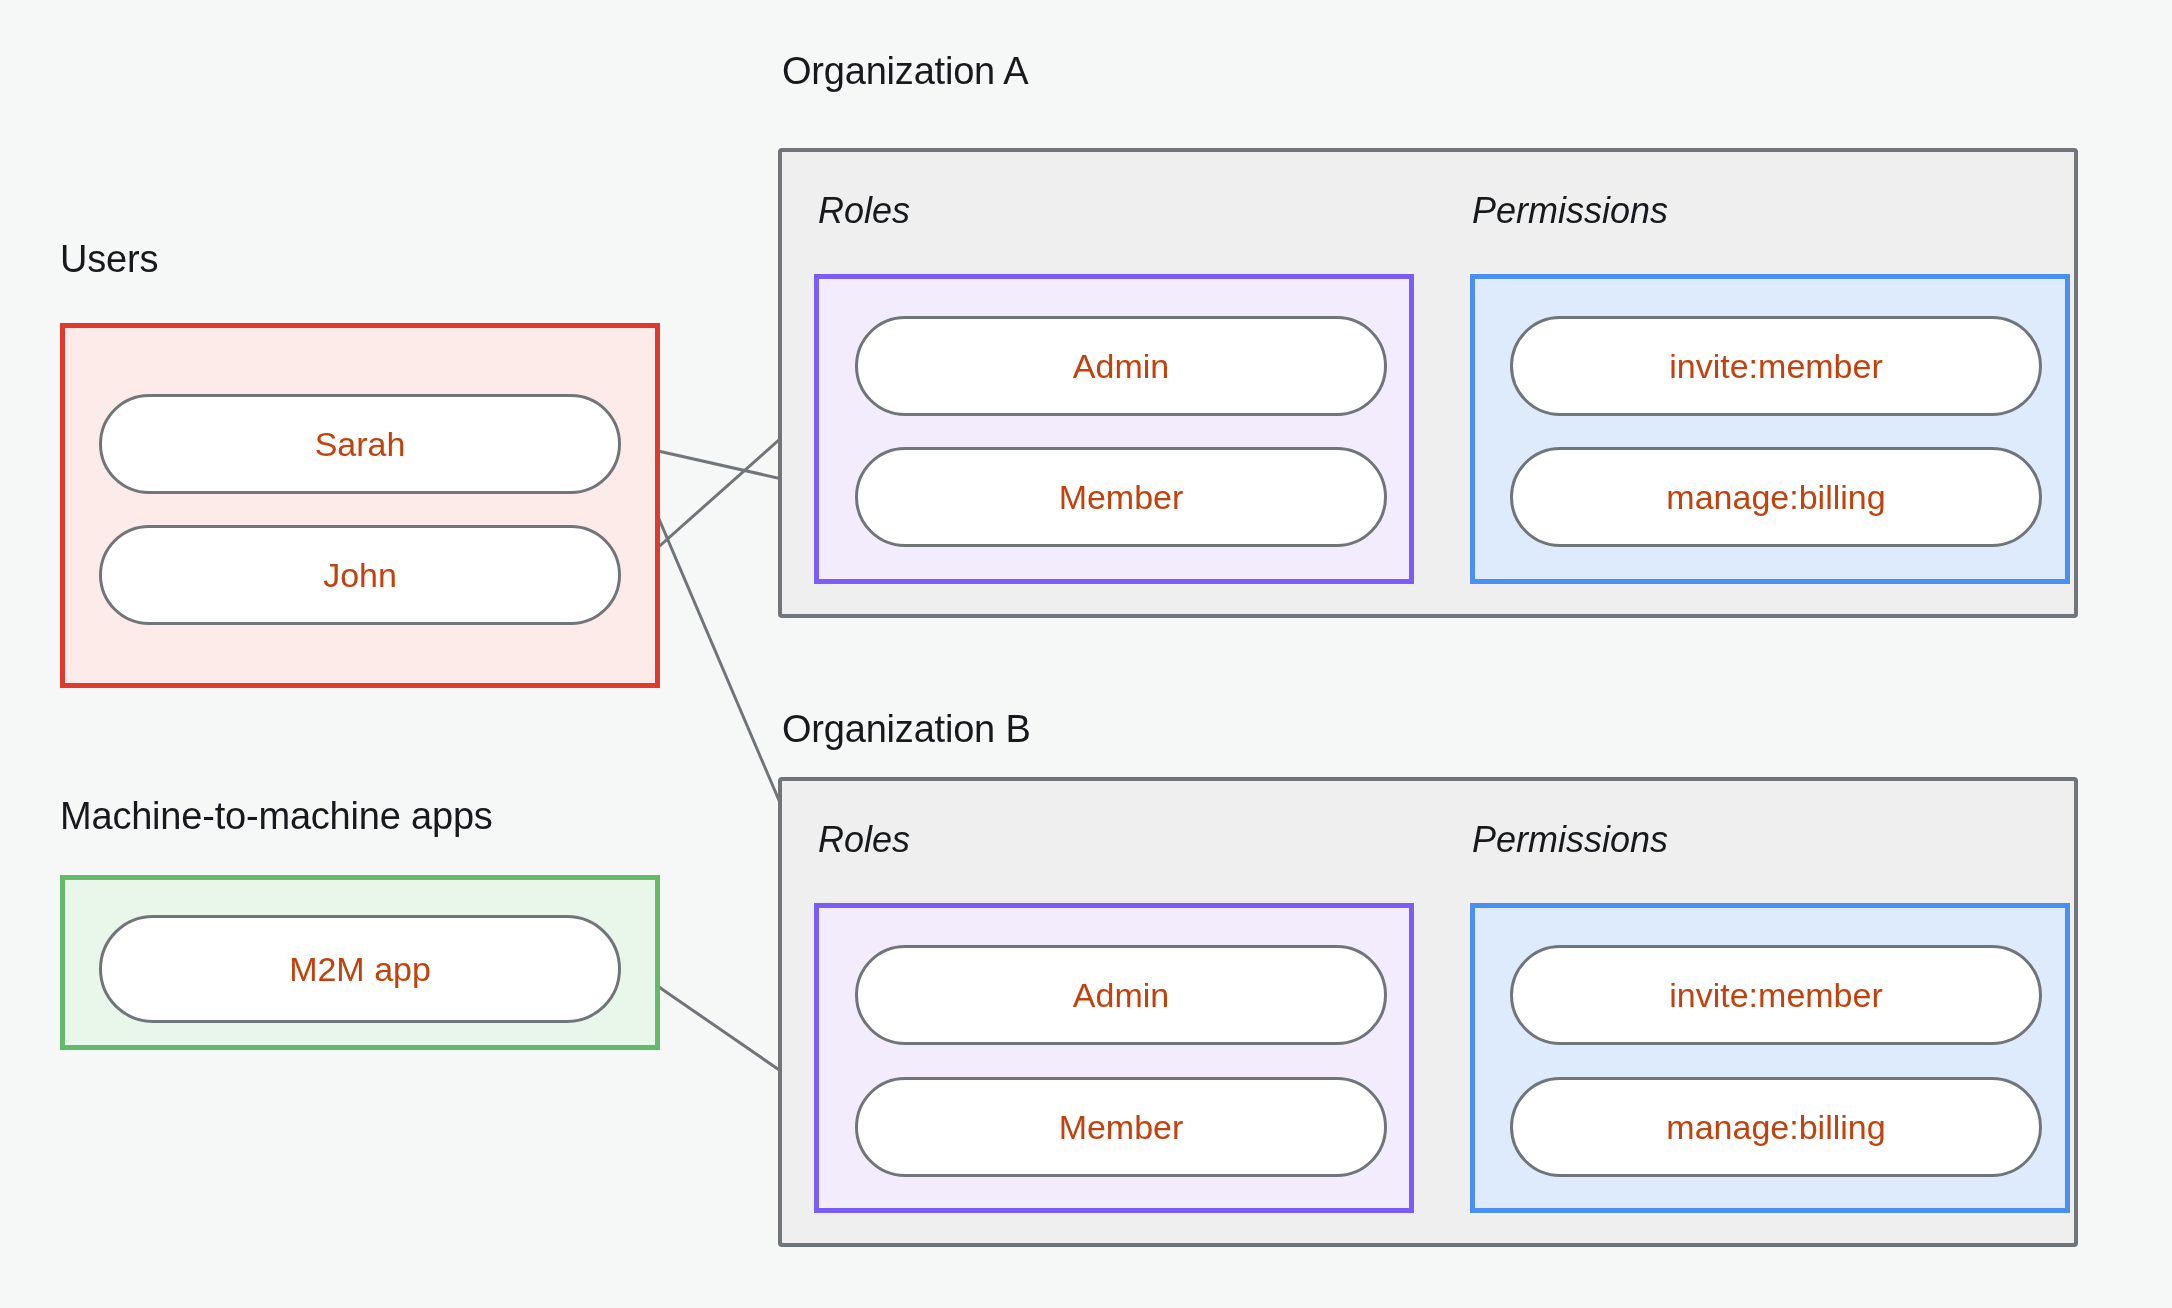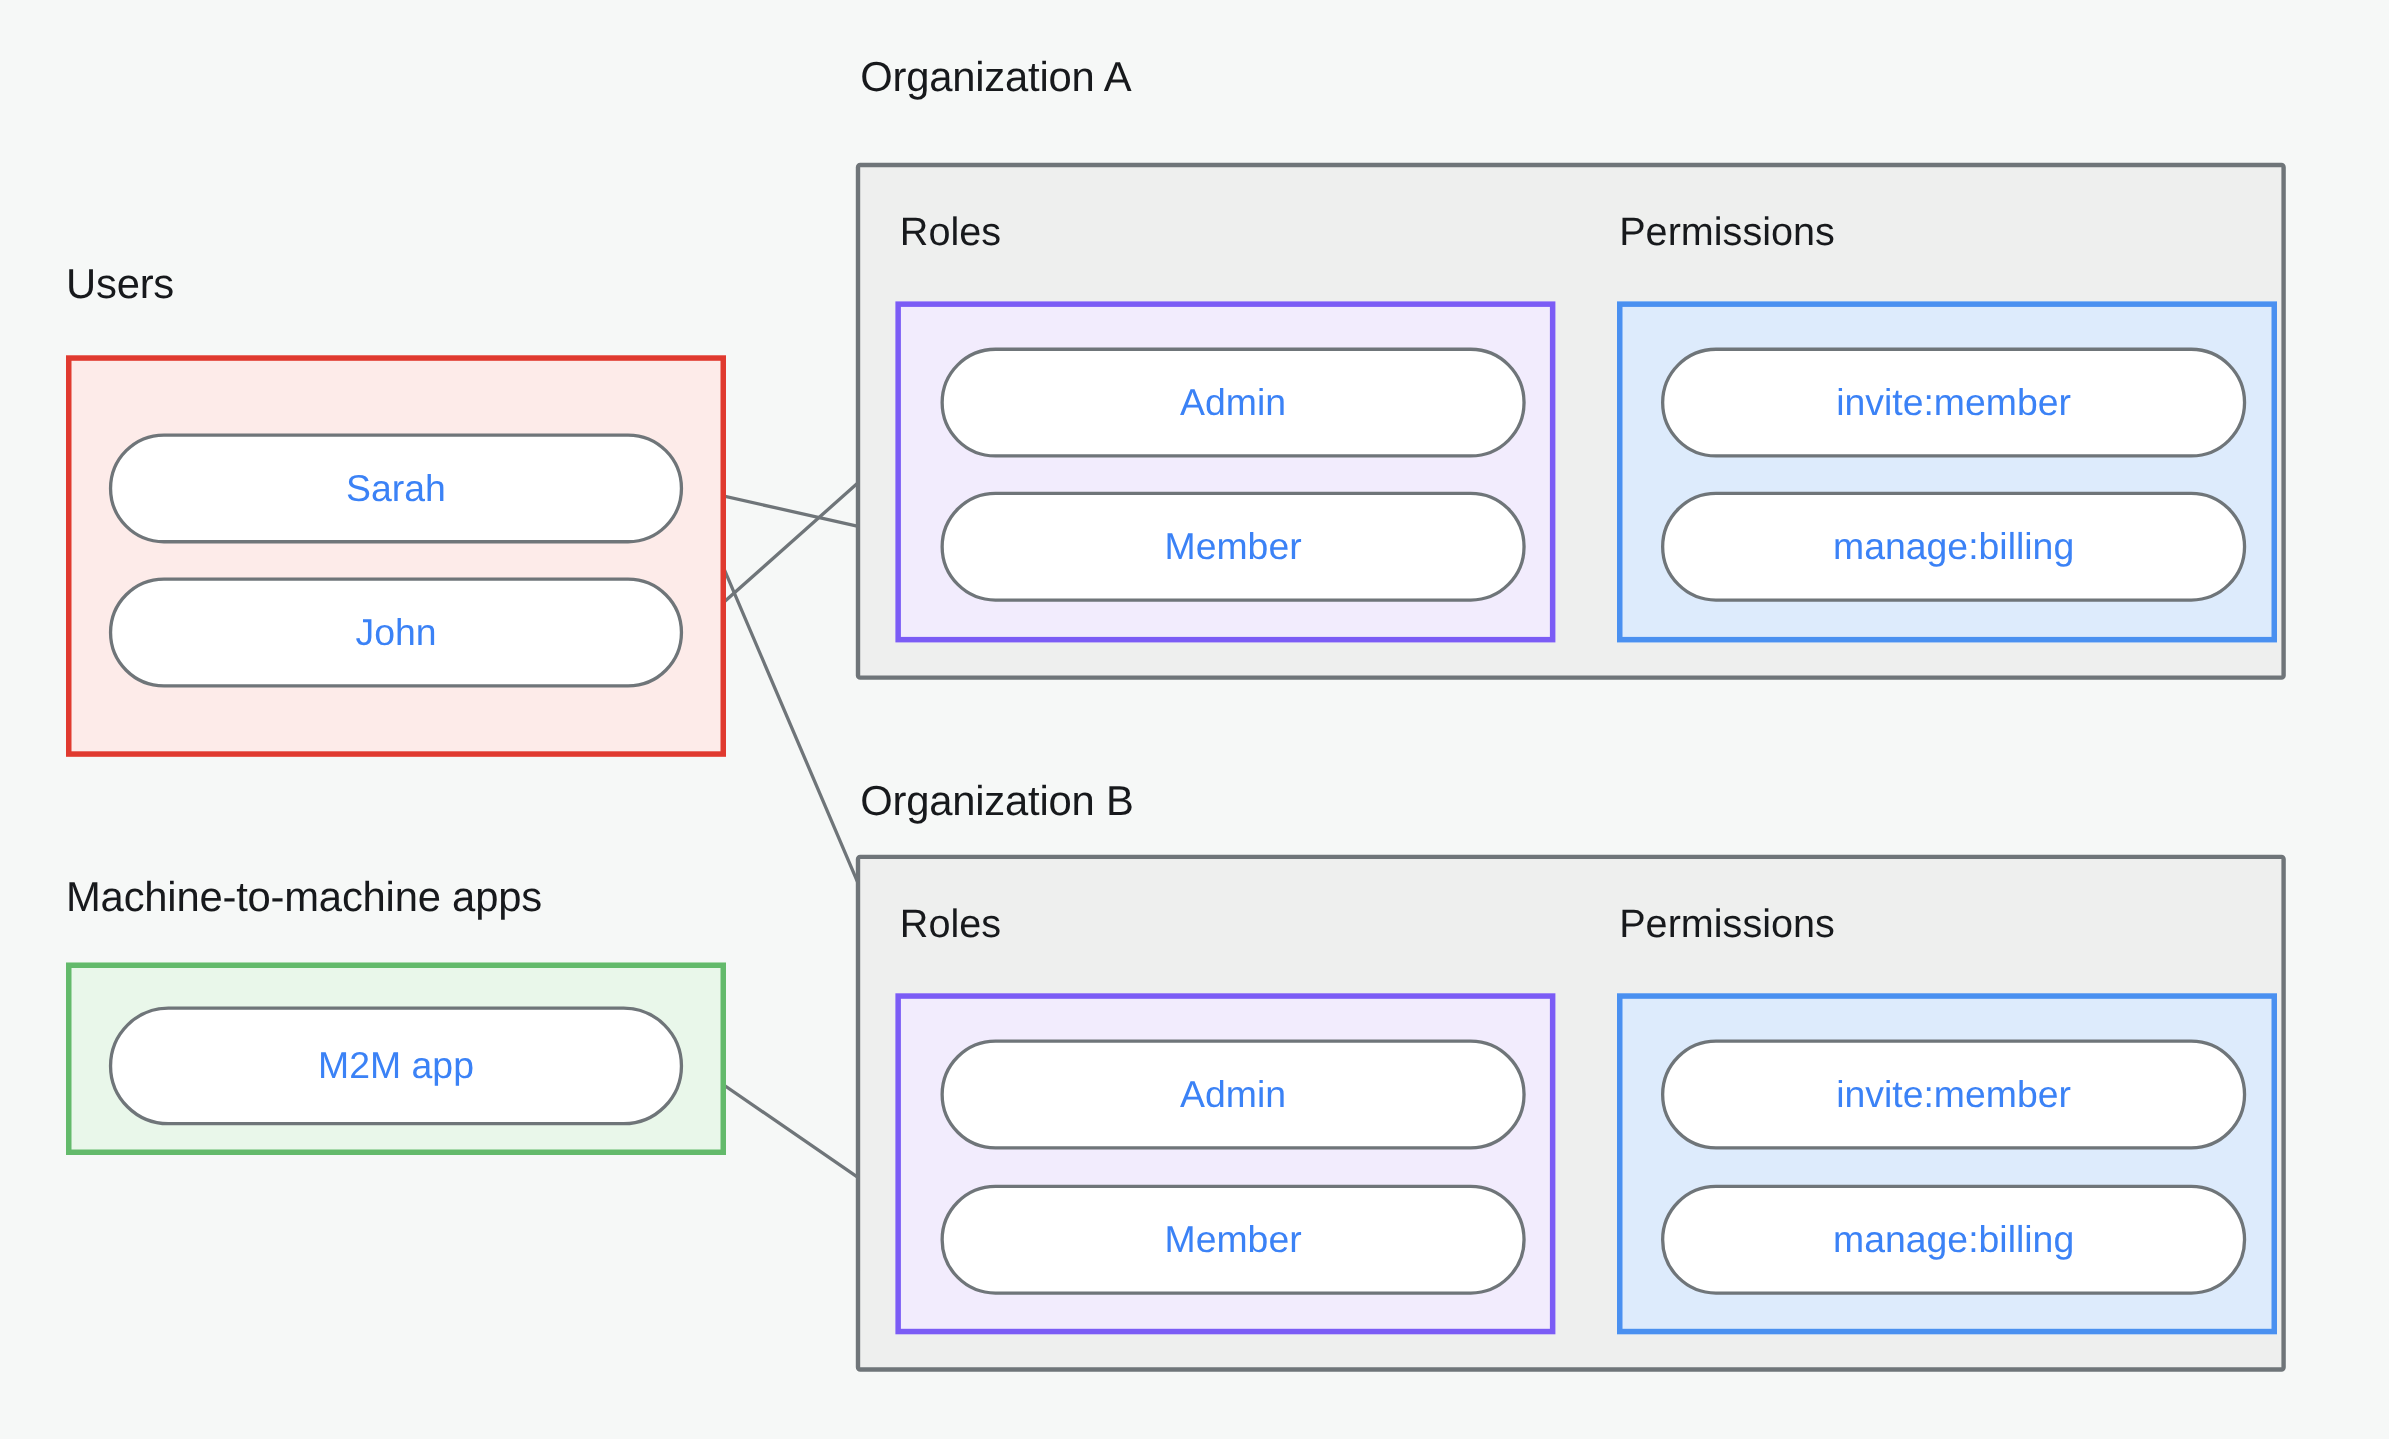--- a/index.html
+++ b/index.html
@@ -77,32 +77,33 @@
   .pill {
     position: absolute;
     box-sizing: border-box;
     background: #ffffff;
     border: 3px solid #6f7579;
     border-radius: 999px;
     display: flex;
     align-items: center;
     justify-content: center;
     font-size: 34px;
-    color: #3b82f6;
+    color: #c2410c;
     z-index: 3;
     white-space: nowrap;
   }
 
   
   .sub-caption {
     position: absolute;
     font-size: 36px;
     color: #17191c;
     z-index: 4;
     white-space: nowrap;
+    font-style: italic;
   }
 </style>
 </head>
 <body>
 
 <div id="canvas">
 
   <svg id="edges" viewBox="0 0 2172 1308" width="2172" height="1308">
       <line x1="627" y1="575" x2="862" y2="366" stroke="#6f7579" stroke-width="3" stroke-linecap="round"></line>
       <line x1="627" y1="444" x2="862" y2="497" stroke="#6f7579" stroke-width="3" stroke-linecap="round"></line>

